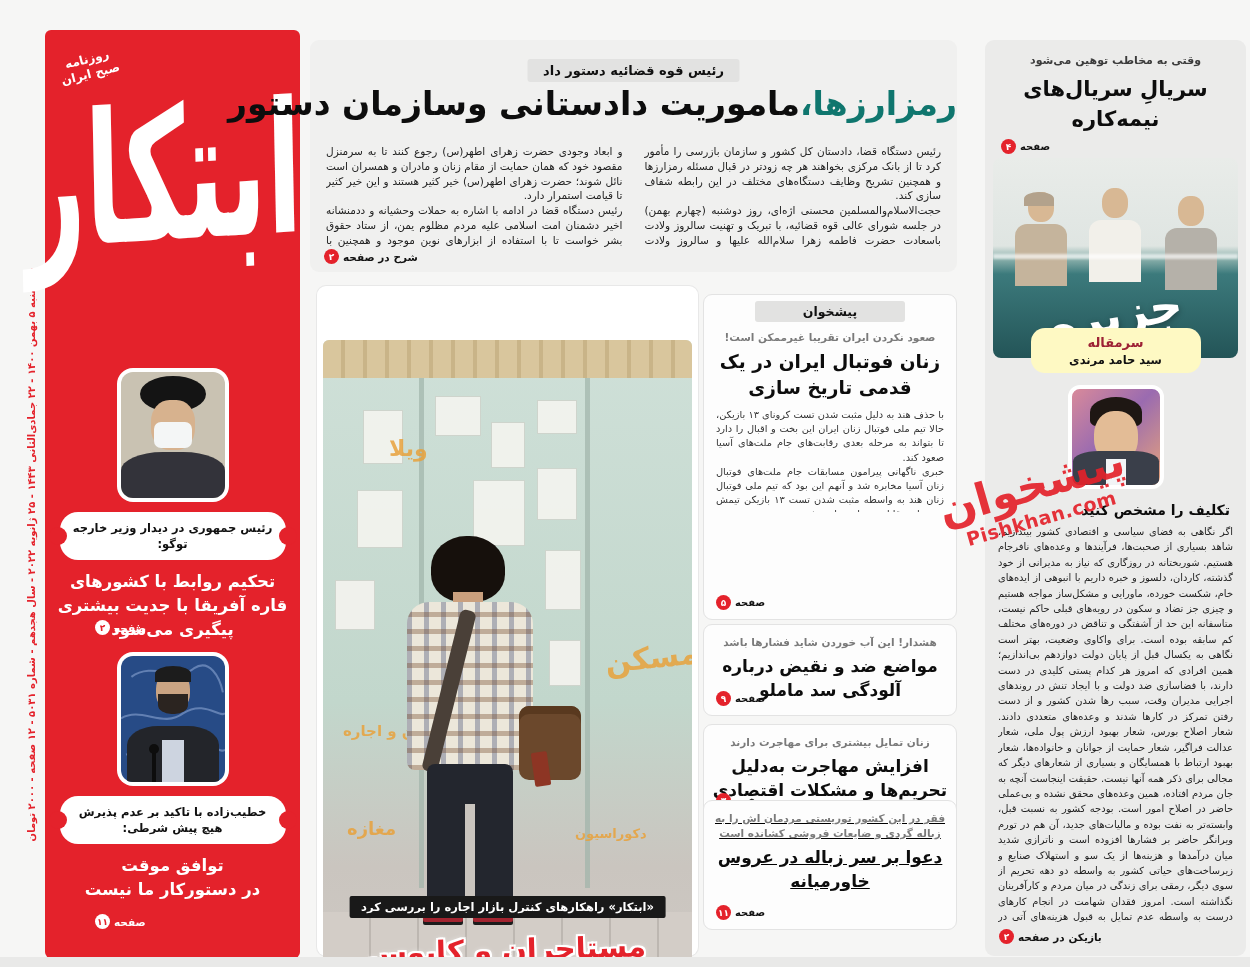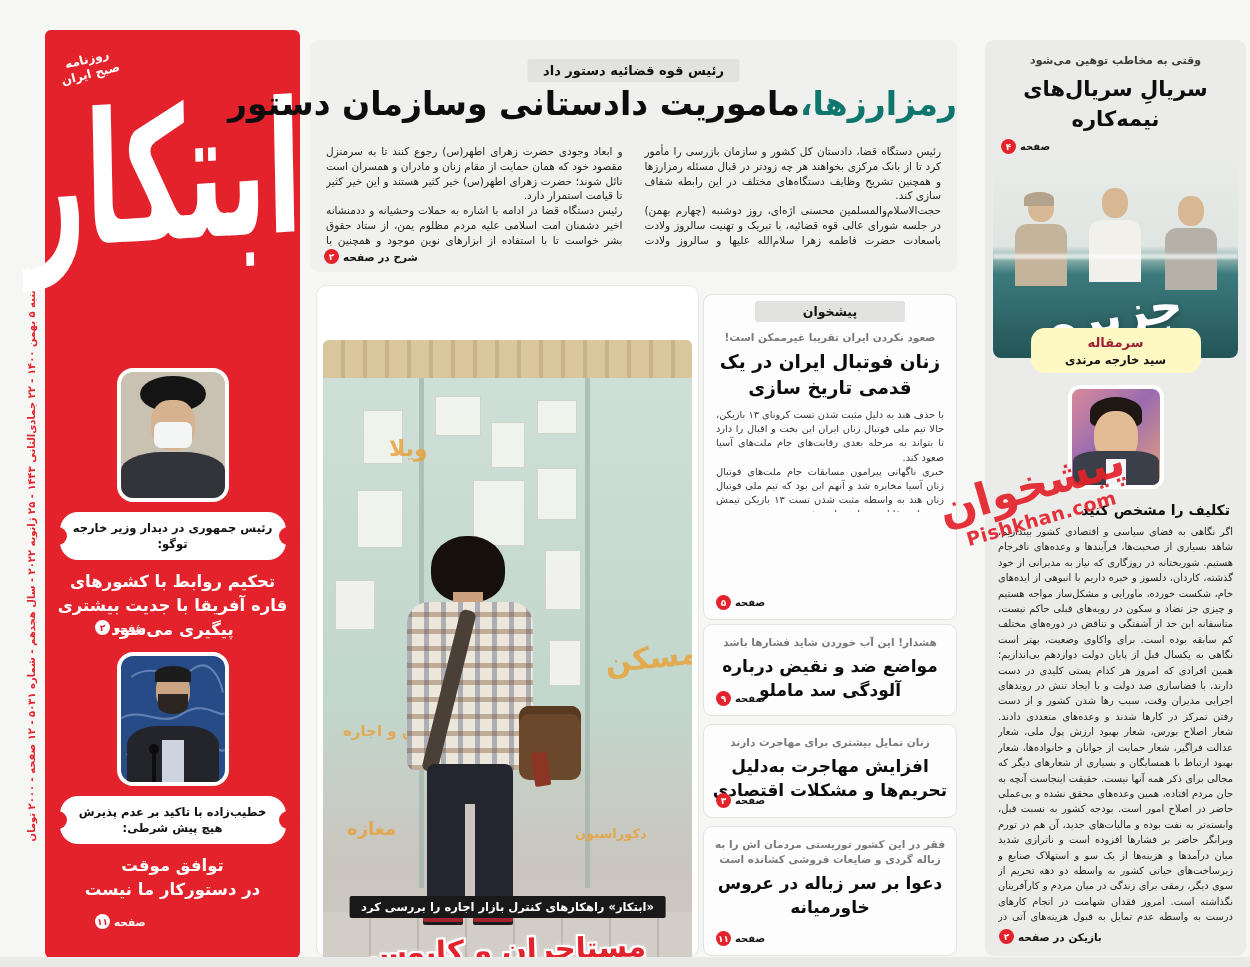--- a/index.html
+++ b/index.html
@@ -257,21 +257,21 @@
 
   <section class="mid-card" style="top:724px; height:94px;">
     <div class="m-kicker" style="margin-top:10px;">زنان تمایل بیشتری برای مهاجرت دارند</div>
     <h2 class="m-h2 small">افزایش مهاجرت به‌دلیل تحریم‌ها و مشکلات اقتصادی</h2>
     <div class="m-badge">
       <span>صفحه</span>
       <span class="circ">۳</span>
     </div>
   </section>
 
-  <section class="mid-card" style="top:826px; height:130px;">
+  <section class="mid-card" style="top:800px; height:130px;text-decoration:underline;">
     <div class="m-kicker" style="margin-top:10px;">فقر در این کشور توریستی مردمان اش را به زباله گردی و ضایعات فروشی کشانده است</div>
     <h2 class="m-h2 small">دعوا بر سر زباله در عروس خاورمیانه</h2>
     <div class="m-badge">
       <span>صفحه</span>
       <span class="circ">۱۱</span>
     </div>
   </section>
 
   <section class="right-card">
     <div class="rc-kicker">وقتی به مخاطب توهین می‌شود</div>
@@ -292,21 +292,21 @@
         </div>
       <div class="fig fig3" style="left:172px; top:38px;">
           <div class="head"></div>
           <div class="body"></div>
         </div>
       <div class="waterline"></div>
       <div class="poster-title">جزیره</div>
     </div>
     <div class="ed-tab">
       <div class="ed-label">سرمقاله</div>
-      <div class="ed-author">سید خارجه مرندی</div>
+      <div class="ed-author">سید حامد مرندی</div>
     </div>
     <div class="author-photo">
       <div class="hair"></div>
       <div class="face"></div>
       <div class="suit"></div>
       <div class="shirt"></div>
     </div>
     <div class="ed-title">تکلیف را مشخص کنید</div>
     <div class="ed-body">اگر نگاهی به فضای سیاسی و اقتصادی کشور بیندازیم، شاهد بسیاری از صحبت‌ها، فرآیندها و وعده‌های نافرجام هستیم. شوربختانه در روزگاری که نیاز به مدیرانی از خود گذشته، کاردان، دلسوز و خبره داریم با انبوهی از ایده‌های خام، شکست خورده، ماورایی و مشکل‌ساز مواجه هستیم و چیزی جز تضاد و سکون در رویه‌های قبلی حاکم نیست، متاسفانه این حد از آشفتگی و تناقض در دوره‌های مختلف کم سابقه بوده است. برای واکاوی وضعیت، بهتر است نگاهی به یکسال قبل از پایان دولت دوازدهم بی‌اندازیم؛ همین افرادی که امروز هر کدام پستی کلیدی در دست دارند، با فضاسازی ضد دولت و با ایجاد تنش در روندهای اجرایی مدیران وقت، سبب رها شدن کشور و از دست رفتن تمرکز در کارها شدند و وعده‌های متعددی دادند. شعار اصلاح بورس، شعار بهبود ارزش پول ملی، شعار عدالت فراگیر، شعار حمایت از جوانان و خانواده‌ها، شعار بهبود ارتباط با همسایگان و بسیاری از شعارهای دیگر که مجالی برای ذکر همه آنها نیست. حقیقت اینجاست آنچه به جان مردم افتاده، همین وعده‌های محقق نشده و بی‌عملی حاضر در اصلاح امور است. بودجه کشور به نسبت قبل، وابسته‌تر به نفت بوده و مالیات‌های جدید، آن هم در تورم ویرانگر حاضر بر فشارها افزوده است و ناترازی شدید میان درآمدها و هزینه‌ها از یک سو و استهلاک صنایع و زیرساخت‌های حیاتی کشور به واسطه دو دهه تحریم از سوی دیگر، رمقی برای زندگی در میان مردم و کارآفرینان نگذاشته است. امروز فقدان شهامت در انجام کارهای درست به واسطه عدم تمایل به قبول هزینه‌های آتی در میان مدیران، خودنمایی می‌کند.</div>
     <div class="rc-more">

